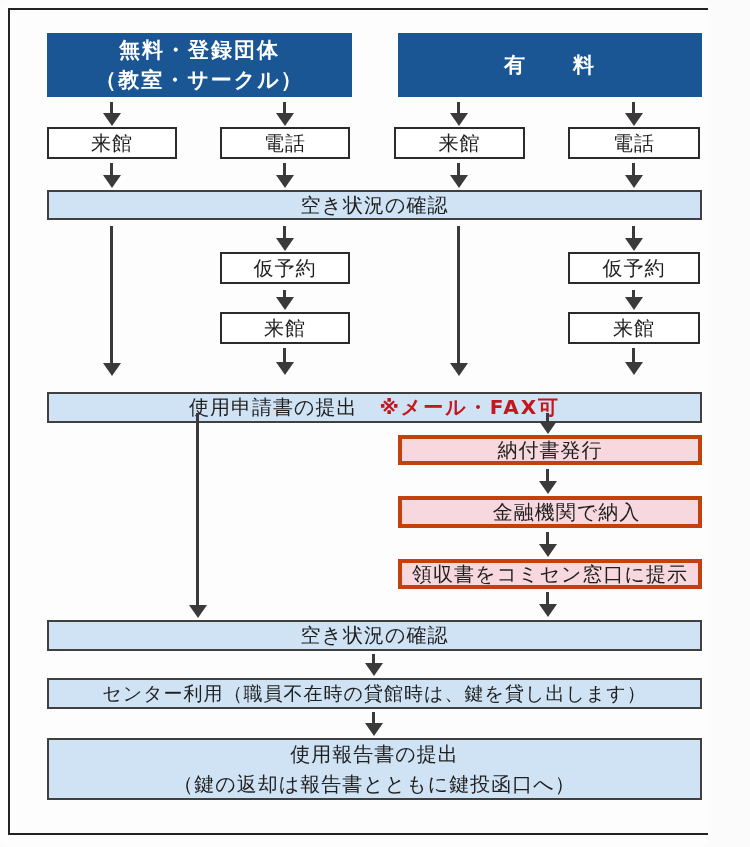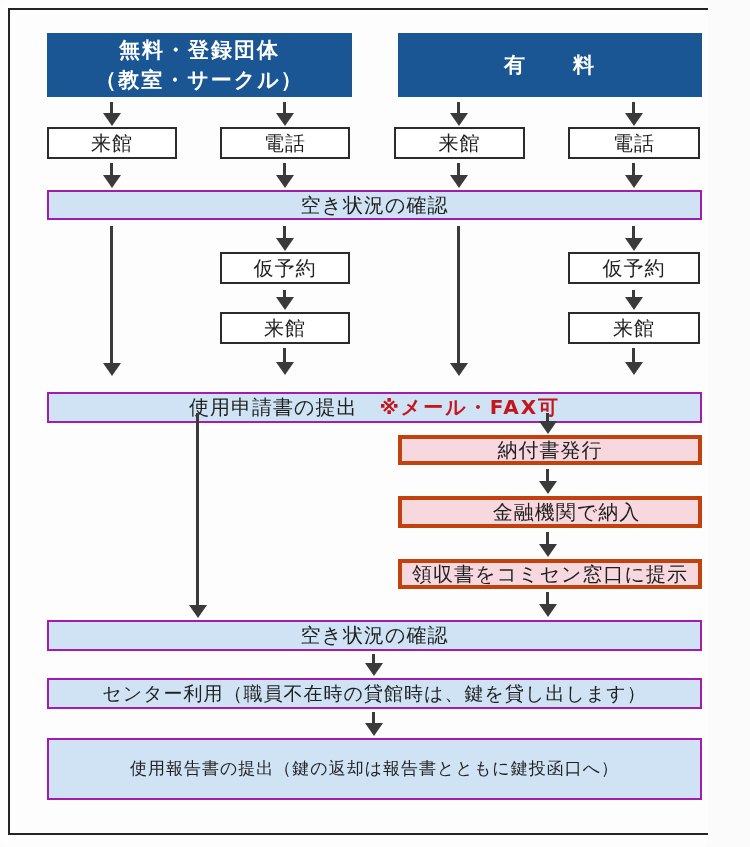--- a/index.html
+++ b/index.html
@@ -13,28 +13,28 @@
   .frame {
     position:absolute; left:8px; top:8px; width:727px; height:823px;
     border:2px solid #232323; background:transparent;
   }
   .node {
     position:absolute; box-sizing:border-box;
     display:flex; align-items:center; justify-content:center;
     text-align:center; font-size:20px; line-height:1.25; letter-spacing:1px;
   }
   .whitebox { background:#ffffff; border:2px solid #2b2b2b; }
-  .bar      { background:#cfe3f5; border:2px solid #a21caf; }
+  .bar      { background:#cfe3f5; border:2px solid #404040; }
   .pinkbox  { background:#f8d8df; border:4px solid #c2410c; }
   .header   {
     background:#1a5694; color:#ffffff; font-weight:bold; font-size:21px;
     flex-direction:column; line-height:1.45; letter-spacing:2px;
   }
   .note-red { color:#c4161c; font-weight:bold; margin-left:22px; letter-spacing:2px; }
-  .two-line { flex-direction:row; font-size:17px; line-height:1.5; }
+  .two-line { flex-direction:column; font-size:20px; line-height:1.5; }
   .arrow { position:absolute; width:3px; background:#3a3a3a; }
   .arrow::after {
     content:""; position:absolute; left:50%; bottom:-12px;
     transform:translateX(-50%); width:0; height:0;
     border-left:9px solid transparent; border-right:9px solid transparent;
     border-top:13px solid #3a3a3a;
   }
   
   .n-header-free { left:47px; top:33px; width:305px; height:64px; }
   .n-header-paid { left:398px; top:33px; width:304px; height:64px; }

